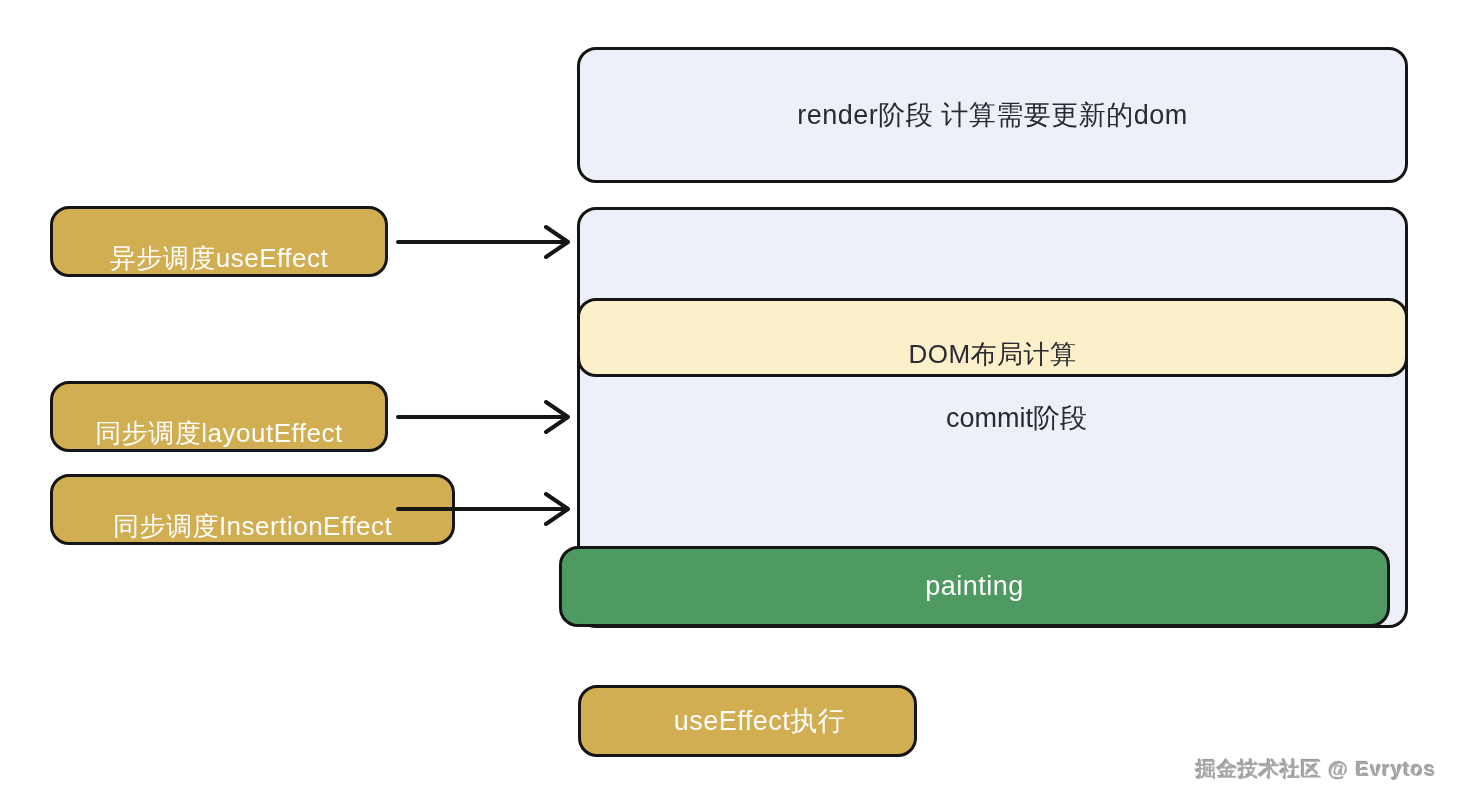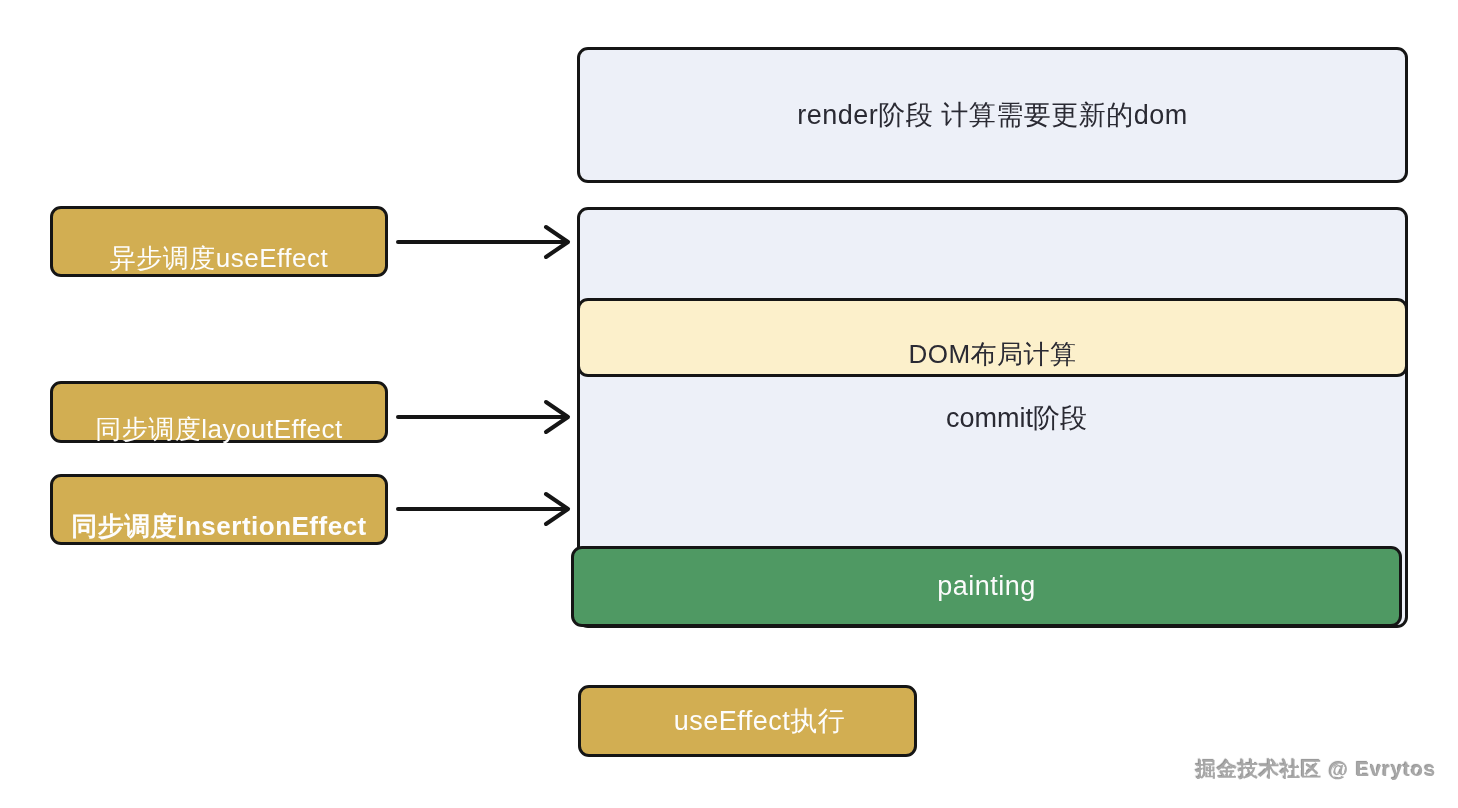--- a/index.html
+++ b/index.html
@@ -12,21 +12,21 @@
     width: 1458px;
     height: 808px;
     background: #ffffff;
     font-family: "Liberation Sans", "DejaVu Sans", sans-serif;
     overflow: hidden;
   }
   .node {
     position: absolute;
     box-sizing: border-box;
     border: 3px solid #151515;
-    border-radius: 11px;
+    border-radius: 19px;
     display: flex;
     align-items: center;
     justify-content: center;
   }
   .lavender {
     background: #edf0f8;
     color: #2a2a33;
   }
   .gold {
     background: #d2ae52;
@@ -55,25 +55,25 @@
   .pipeline-box { left: 577px; top: 207px; width: 831px; height: 421px; }
   .dom-layout-band { left: 577px; top: 298px; width: 831px; height: 79px; }
   .commit-label {
     position: absolute;
     left: 577px; top: 400px; width: 831px;
     text-align: center;
     font-size: 27px;
     color: #2a2a33;
     margin-left: 24px;
   }
-  .painting-band { left: 571px; top: 546px; width: 831px; height: 81px; }
+  .painting-band { left: 559px; top: 546px; width: 831px; height: 81px; }
   
   .btn-1 { left: 50px; top: 206px; width: 338px; height: 71px; }
-  .btn-2 { left: 50px; top: 381px; width: 338px; height: 62px; }
-  .btn-3 { left: 50px; top: 474px; width: 338px; height: 71px; font-weight: bold; }
+  .btn-2 { left: 50px; top: 381px; width: 338px; height: 71px; }
+  .btn-3 { left: 50px; top: 474px; width: 405px; height: 71px; }
   
   .btn-bottom { left: 578px; top: 685px; width: 339px; height: 72px; padding-left: 24px; }
   
   .arrow {
     position: absolute;
     width: 180px;
     height: 44px;
   }
   .arrow-1 { left: 394px; top: 220px; }
   .arrow-2 { left: 394px; top: 395px; }

